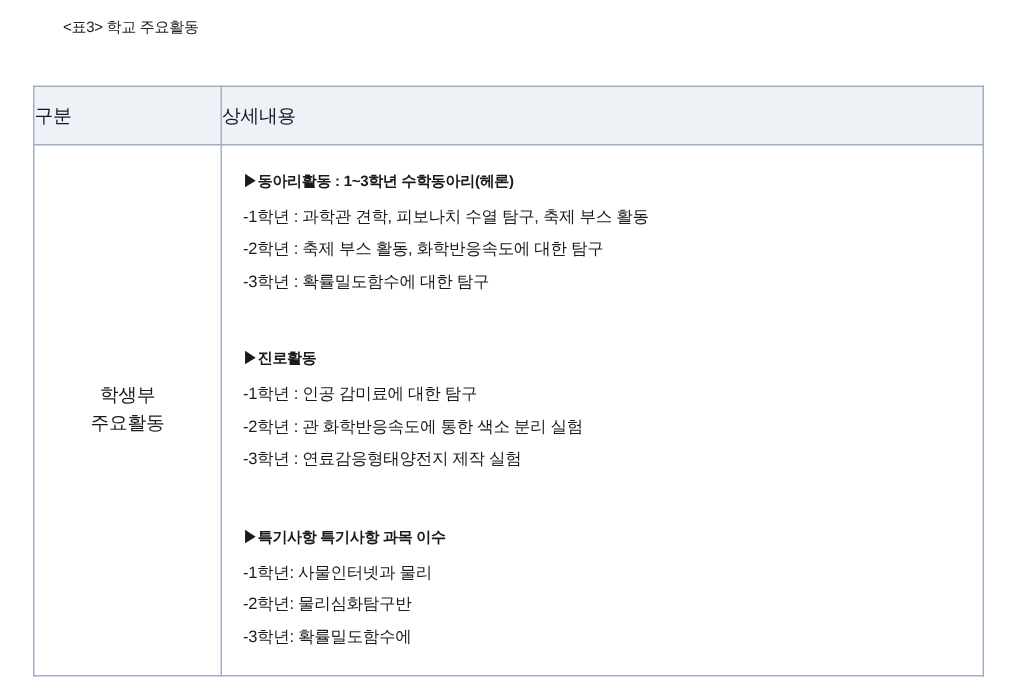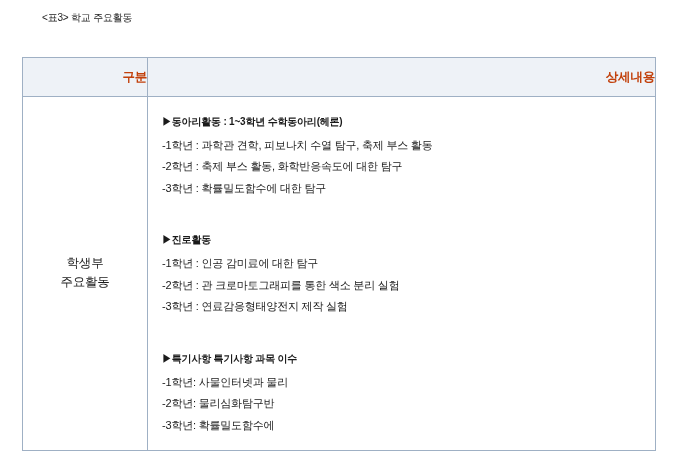--- a/index.html
+++ b/index.html
@@ -41,24 +41,24 @@
     background: #ffffff;
   }
   .table td, .table th {
     border: 1px solid #9fb0c4;
     padding: 0;
     vertical-align: middle;
   }
   thead th {
     background: #eef2f7;
     font-size: 12.5px;
-    font-weight: bold;
-    color: #c2410c;
+    font-weight: normal;
+    color: #0f172a;
     height: 38px;
-    text-align: right;
+    text-align: left;
     letter-spacing: -0.2px;
   }
   th.col-label { width: 124px; }
   td.label-cell {
     width: 124px;
     text-align: center;
     font-size: 12.5px;
     color: #1a1a1a;
     line-height: 1.55;
     letter-spacing: -0.2px;
@@ -112,21 +112,21 @@
           <div class="group">
             <p class="g-head">▶동아리활동 : 1~3학년 수학동아리(헤론)</p>
             <p class="g-item">-1학년 : 과학관 견학, 피보나치 수열 탐구, 축제 부스 활동</p>
             <p class="g-item">-2학년 : 축제 부스 활동, 화학반응속도에 대한 탐구</p>
             <p class="g-item">-3학년 : 확률밀도함수에 대한 탐구</p>
           </div>
 
           <div class="group">
             <p class="g-head">▶진로활동</p>
             <p class="g-item">-1학년 : 인공 감미료에 대한 탐구</p>
-            <p class="g-item">-2학년 : 관 크로마토그래피를 통한 색소 분리 실험</p>
+            <p class="g-item">-2학년 : 관 화학반응속도에 통한 색소 분리 실험</p>
             <p class="g-item">-3학년 : 연료감응형태양전지 제작 실험</p>
           </div>
 
           <div class="group">
             <p class="g-head">▶특기사항 특기사항 과목 이수</p>
             <p class="g-item">-1학년: 사물인터넷과 물리</p>
             <p class="g-item">-2학년: 물리심화탐구반</p>
             <p class="g-item">-3학년: 확률밀도함수에</p>
           </div>
 

